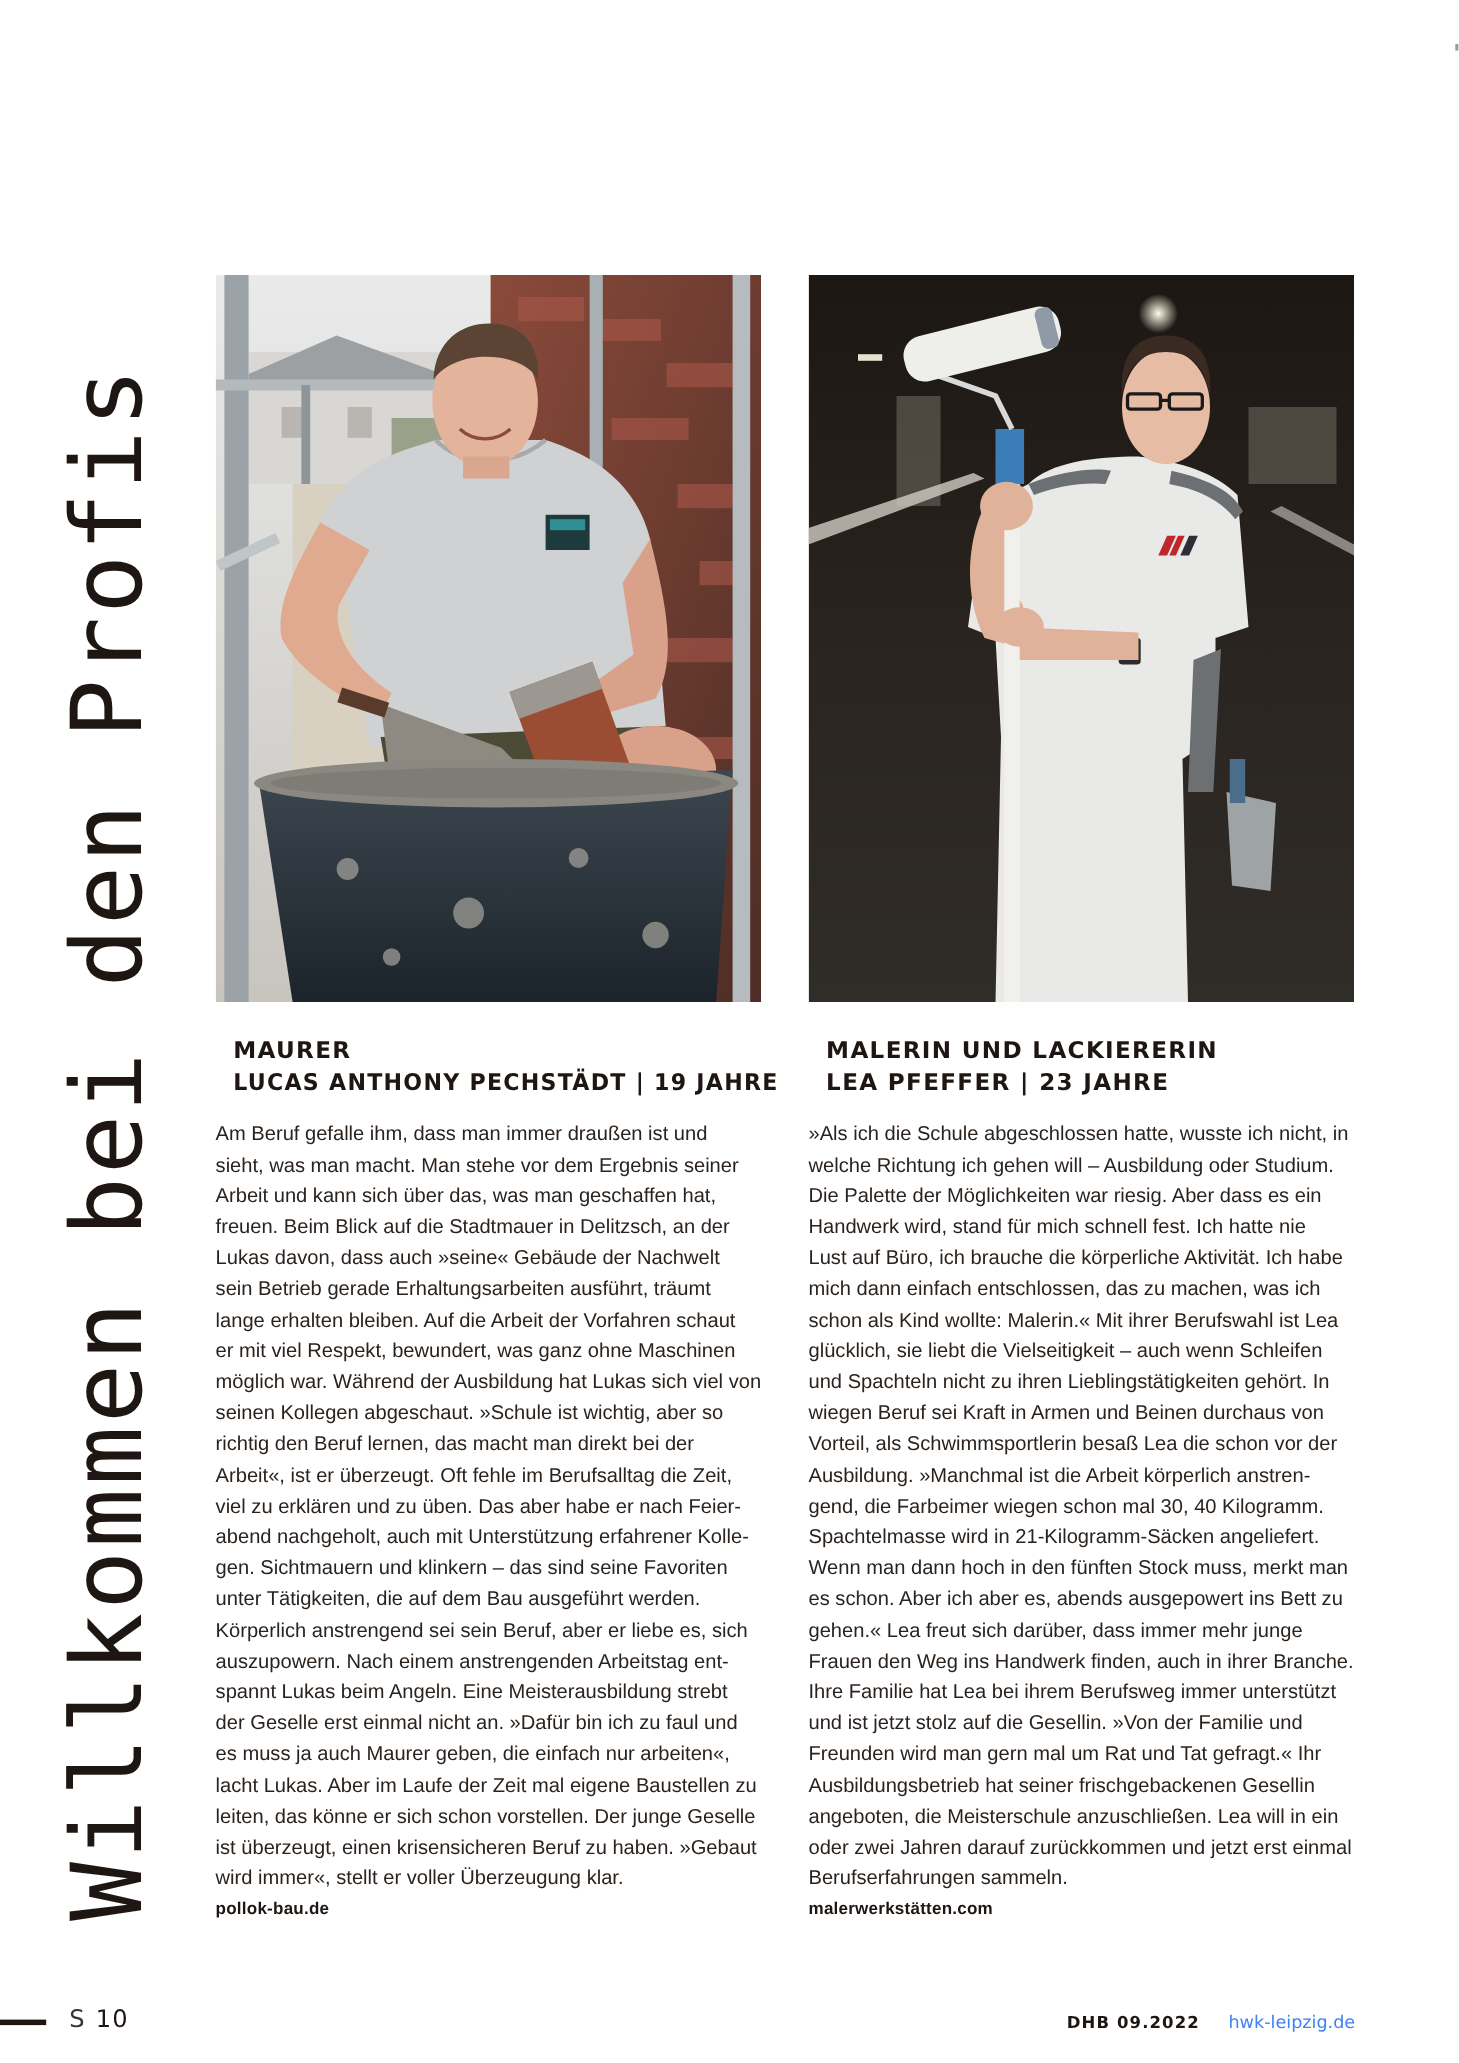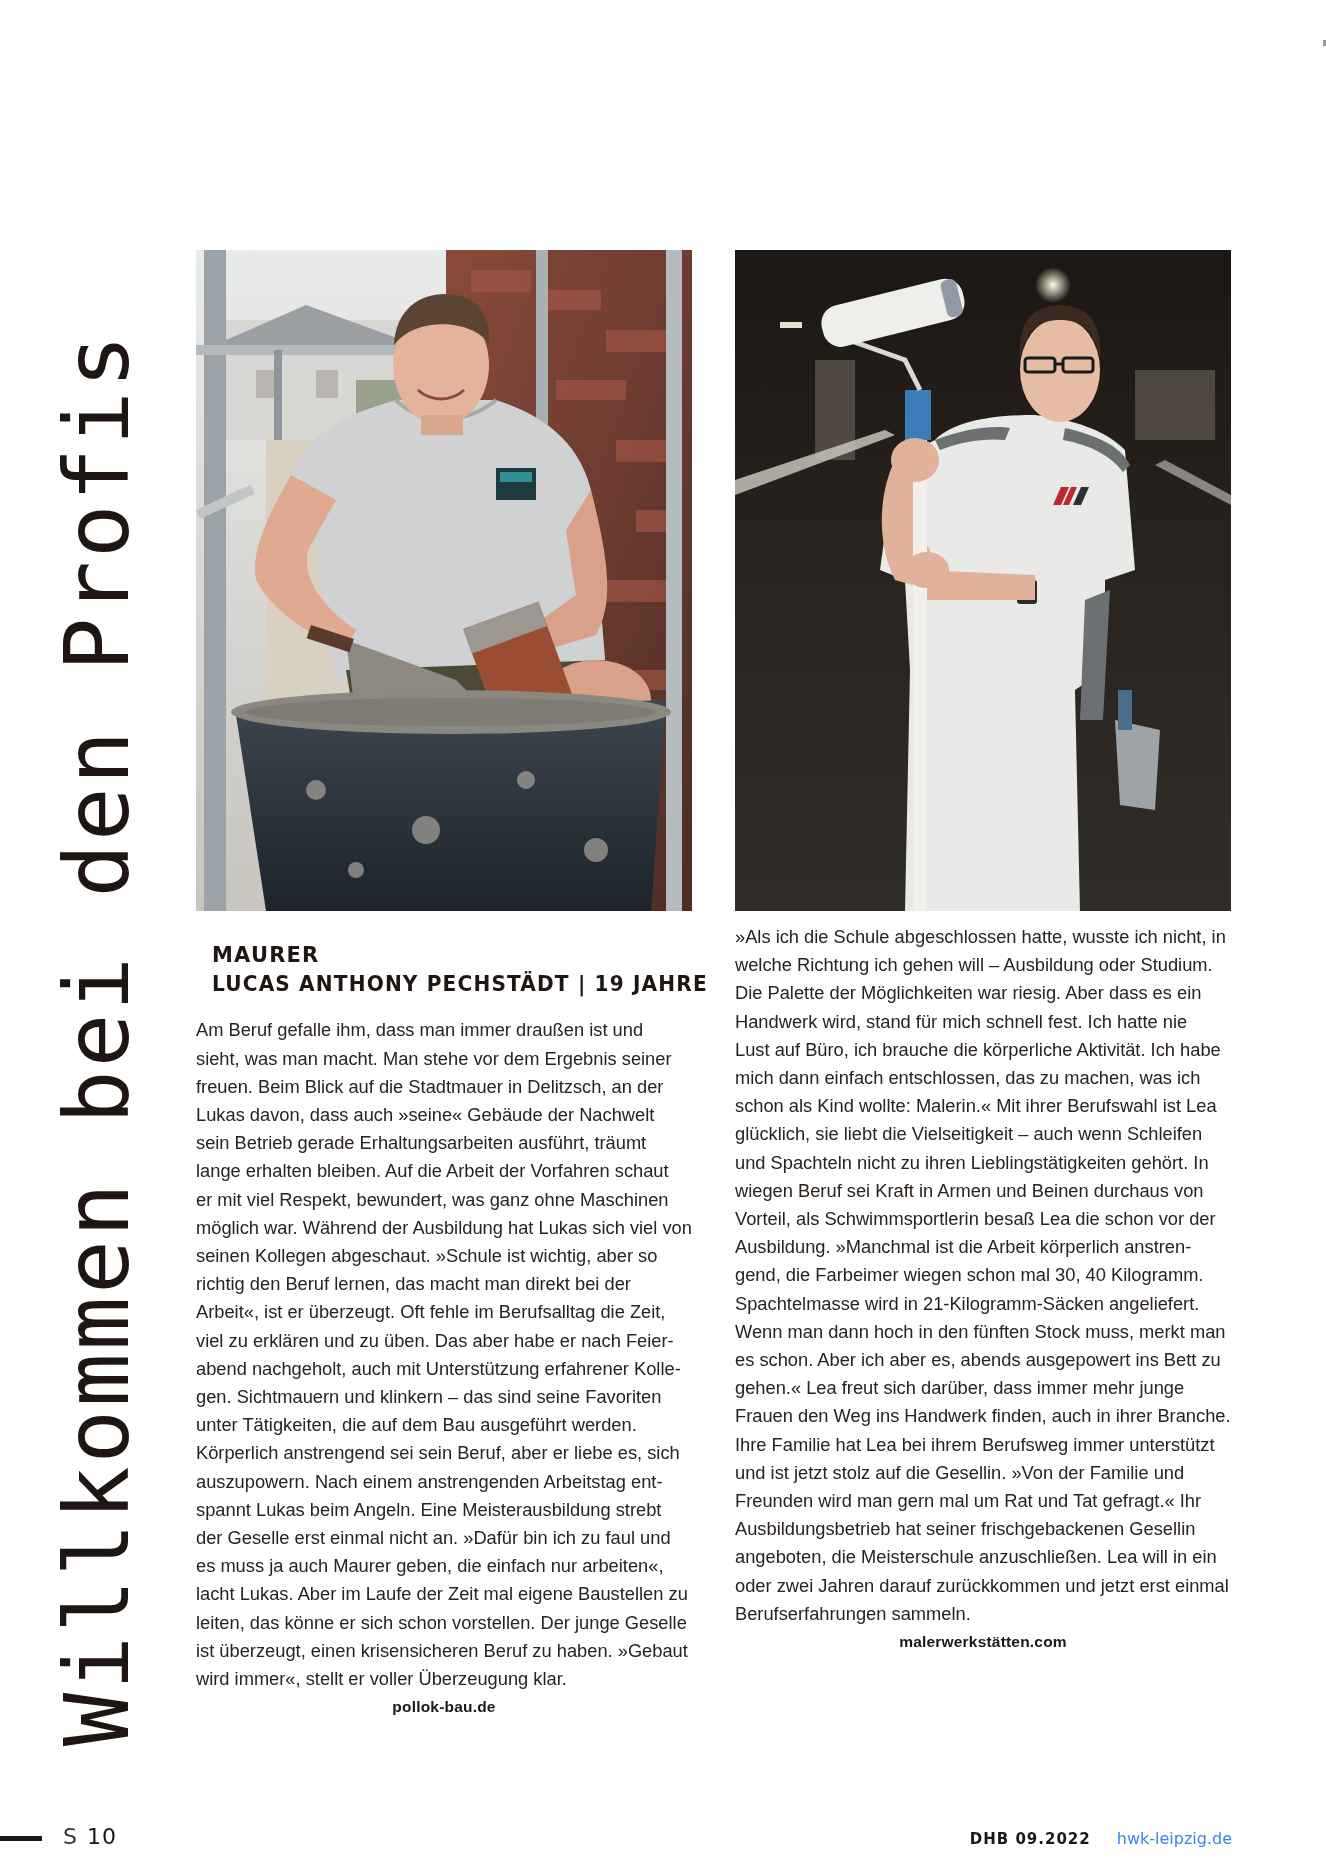--- a/index.html
+++ b/index.html
@@ -41,21 +41,21 @@
     .heading div { white-space: nowrap; }
     .body-text {
       margin-top: 12px;
       font-family: "Liberation Sans Narrow", "Liberation Sans", sans-serif;
       font-size: 18.3px; line-height: 28.2px; color: #2a221d;
     }
     .body-text .line { white-space: nowrap; display: block; }
     .body-text .line.last { display: flex; justify-content: space-between; flex-direction: column; }
     .weblink {
       font-weight: bold; font-size: 15.5px; color: #1e1612;
-      text-decoration: none; letter-spacing: 0.2px; text-align: center;
+      text-decoration: none; letter-spacing: 0.2px;
     }
     
     .footer-rule {
       position: absolute; left: 0; top: 1836px; width: 42px; height: 5px;
       background: #1e1612;
     }
     .page-num {
       position: absolute; left: 63px; top: 1823px;
       font-family: "DejaVu Sans", sans-serif; font-size: 22px; line-height: 28px;
       color: #1e1612;
@@ -164,20 +164,21 @@
       </g>
     </svg>
   </div>
   <h2 class="heading">
     <div>MAURER</div>
     <div style="transform-origin: left center; transform: scaleX(0.957529);">LUCAS ANTHONY PECHSTÄDT | 19 JAHRE</div>
   </h2>
   <div class="body-text">
     <span class="line">Am Beruf gefalle ihm, dass man immer draußen ist und</span>
     <span class="line">sieht, was man macht. Man stehe vor dem Ergebnis seiner</span>
+    <span class="line">Arbeit und kann sich über das, was man geschaffen hat,</span>
     <span class="line">freuen. Beim Blick auf die Stadtmauer in Delitzsch, an der</span>
     <span class="line">Lukas davon, dass auch »seine« Gebäude der Nachwelt</span>
     <span class="line">sein Betrieb gerade Erhaltungsarbeiten ausführt, träumt</span>
     <span class="line">lange erhalten bleiben. Auf die Arbeit der Vorfahren schaut</span>
     <span class="line">er mit viel Respekt, bewundert, was ganz ohne Maschinen</span>
     <span class="line">möglich war. Während der Ausbildung hat Lukas sich viel von</span>
     <span class="line">seinen Kollegen abgeschaut. »Schule ist wichtig, aber so</span>
     <span class="line">richtig den Beruf lernen, das macht man direkt bei der</span>
     <span class="line">Arbeit«, ist er überzeugt. Oft fehle im Berufsalltag die Zeit,</span>
     <span class="line">viel zu erklären und zu üben. Das aber habe er nach Feier-</span>
@@ -255,20 +256,24 @@
         <rect x="210" y="42" width="16" height="38" rx="6" fill="#8f9aa6"></rect>
       </g>
 
       <ellipse cx="180" cy="210" rx="24" ry="22" fill="#e0b29a"></ellipse>
       <ellipse cx="192" cy="320" rx="22" ry="18" fill="#e0b29a"></ellipse>
 
       <path d="M380,470 L425,480 L420,560 L385,555 Z" fill="#9ea3a6"></path>
       <rect x="383" y="440" width="14" height="40" fill="#4a6d8c"></rect>
     </svg>
   </div>
+  <h2 class="heading">
+    <div>MALERIN UND LACKIERERIN</div>
+    <div>LEA PFEFFER | 23 JAHRE</div>
+  </h2>
   <div class="body-text">
     <span class="line">»Als ich die Schule abgeschlossen hatte, wusste ich nicht, in</span>
     <span class="line">welche Richtung ich gehen will – Ausbildung oder Studium.</span>
     <span class="line">Die Palette der Möglichkeiten war riesig. Aber dass es ein</span>
     <span class="line">Handwerk wird, stand für mich schnell fest. Ich hatte nie</span>
     <span class="line">Lust auf Büro, ich brauche die körperliche Aktivität. Ich habe</span>
     <span class="line">mich dann einfach entschlossen, das zu machen, was ich</span>
     <span class="line">schon als Kind wollte: Malerin.« Mit ihrer Berufswahl ist Lea</span>
     <span class="line">glücklich, sie liebt die Vielseitigkeit – auch wenn Schleifen</span>
     <span class="line">und Spachteln nicht zu ihren Lieblingstätigkeiten gehört. In</span>

